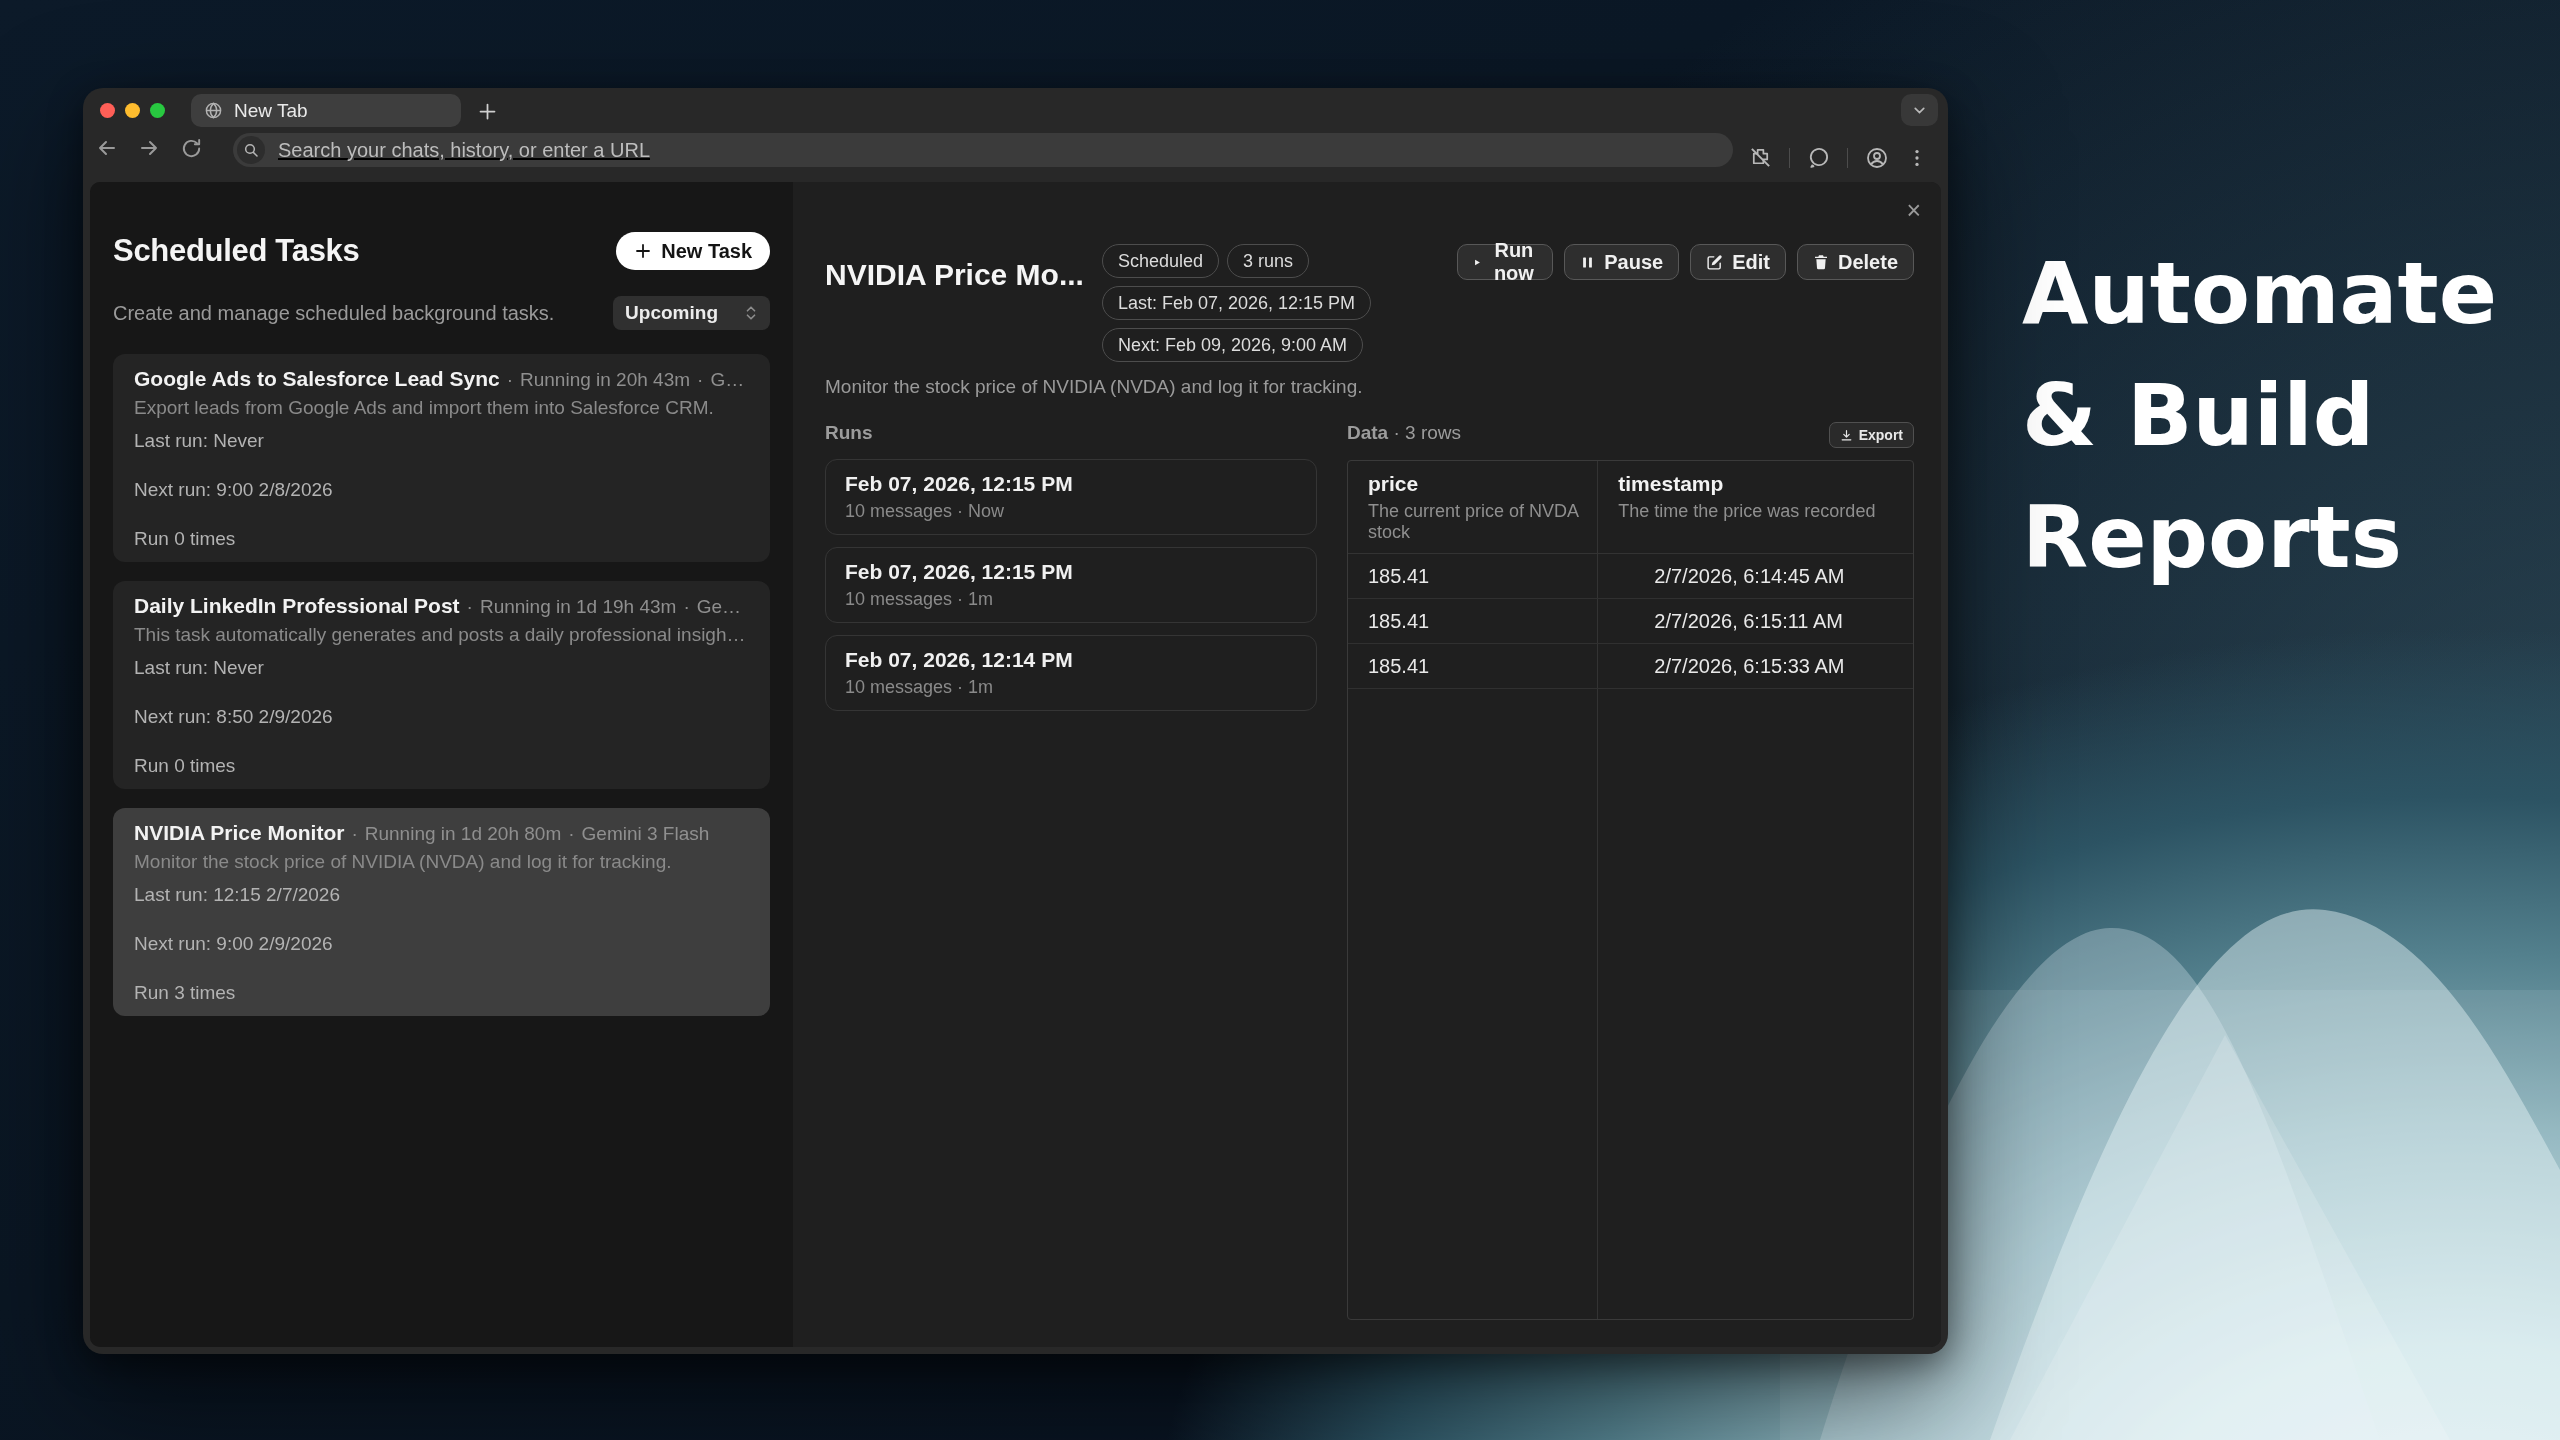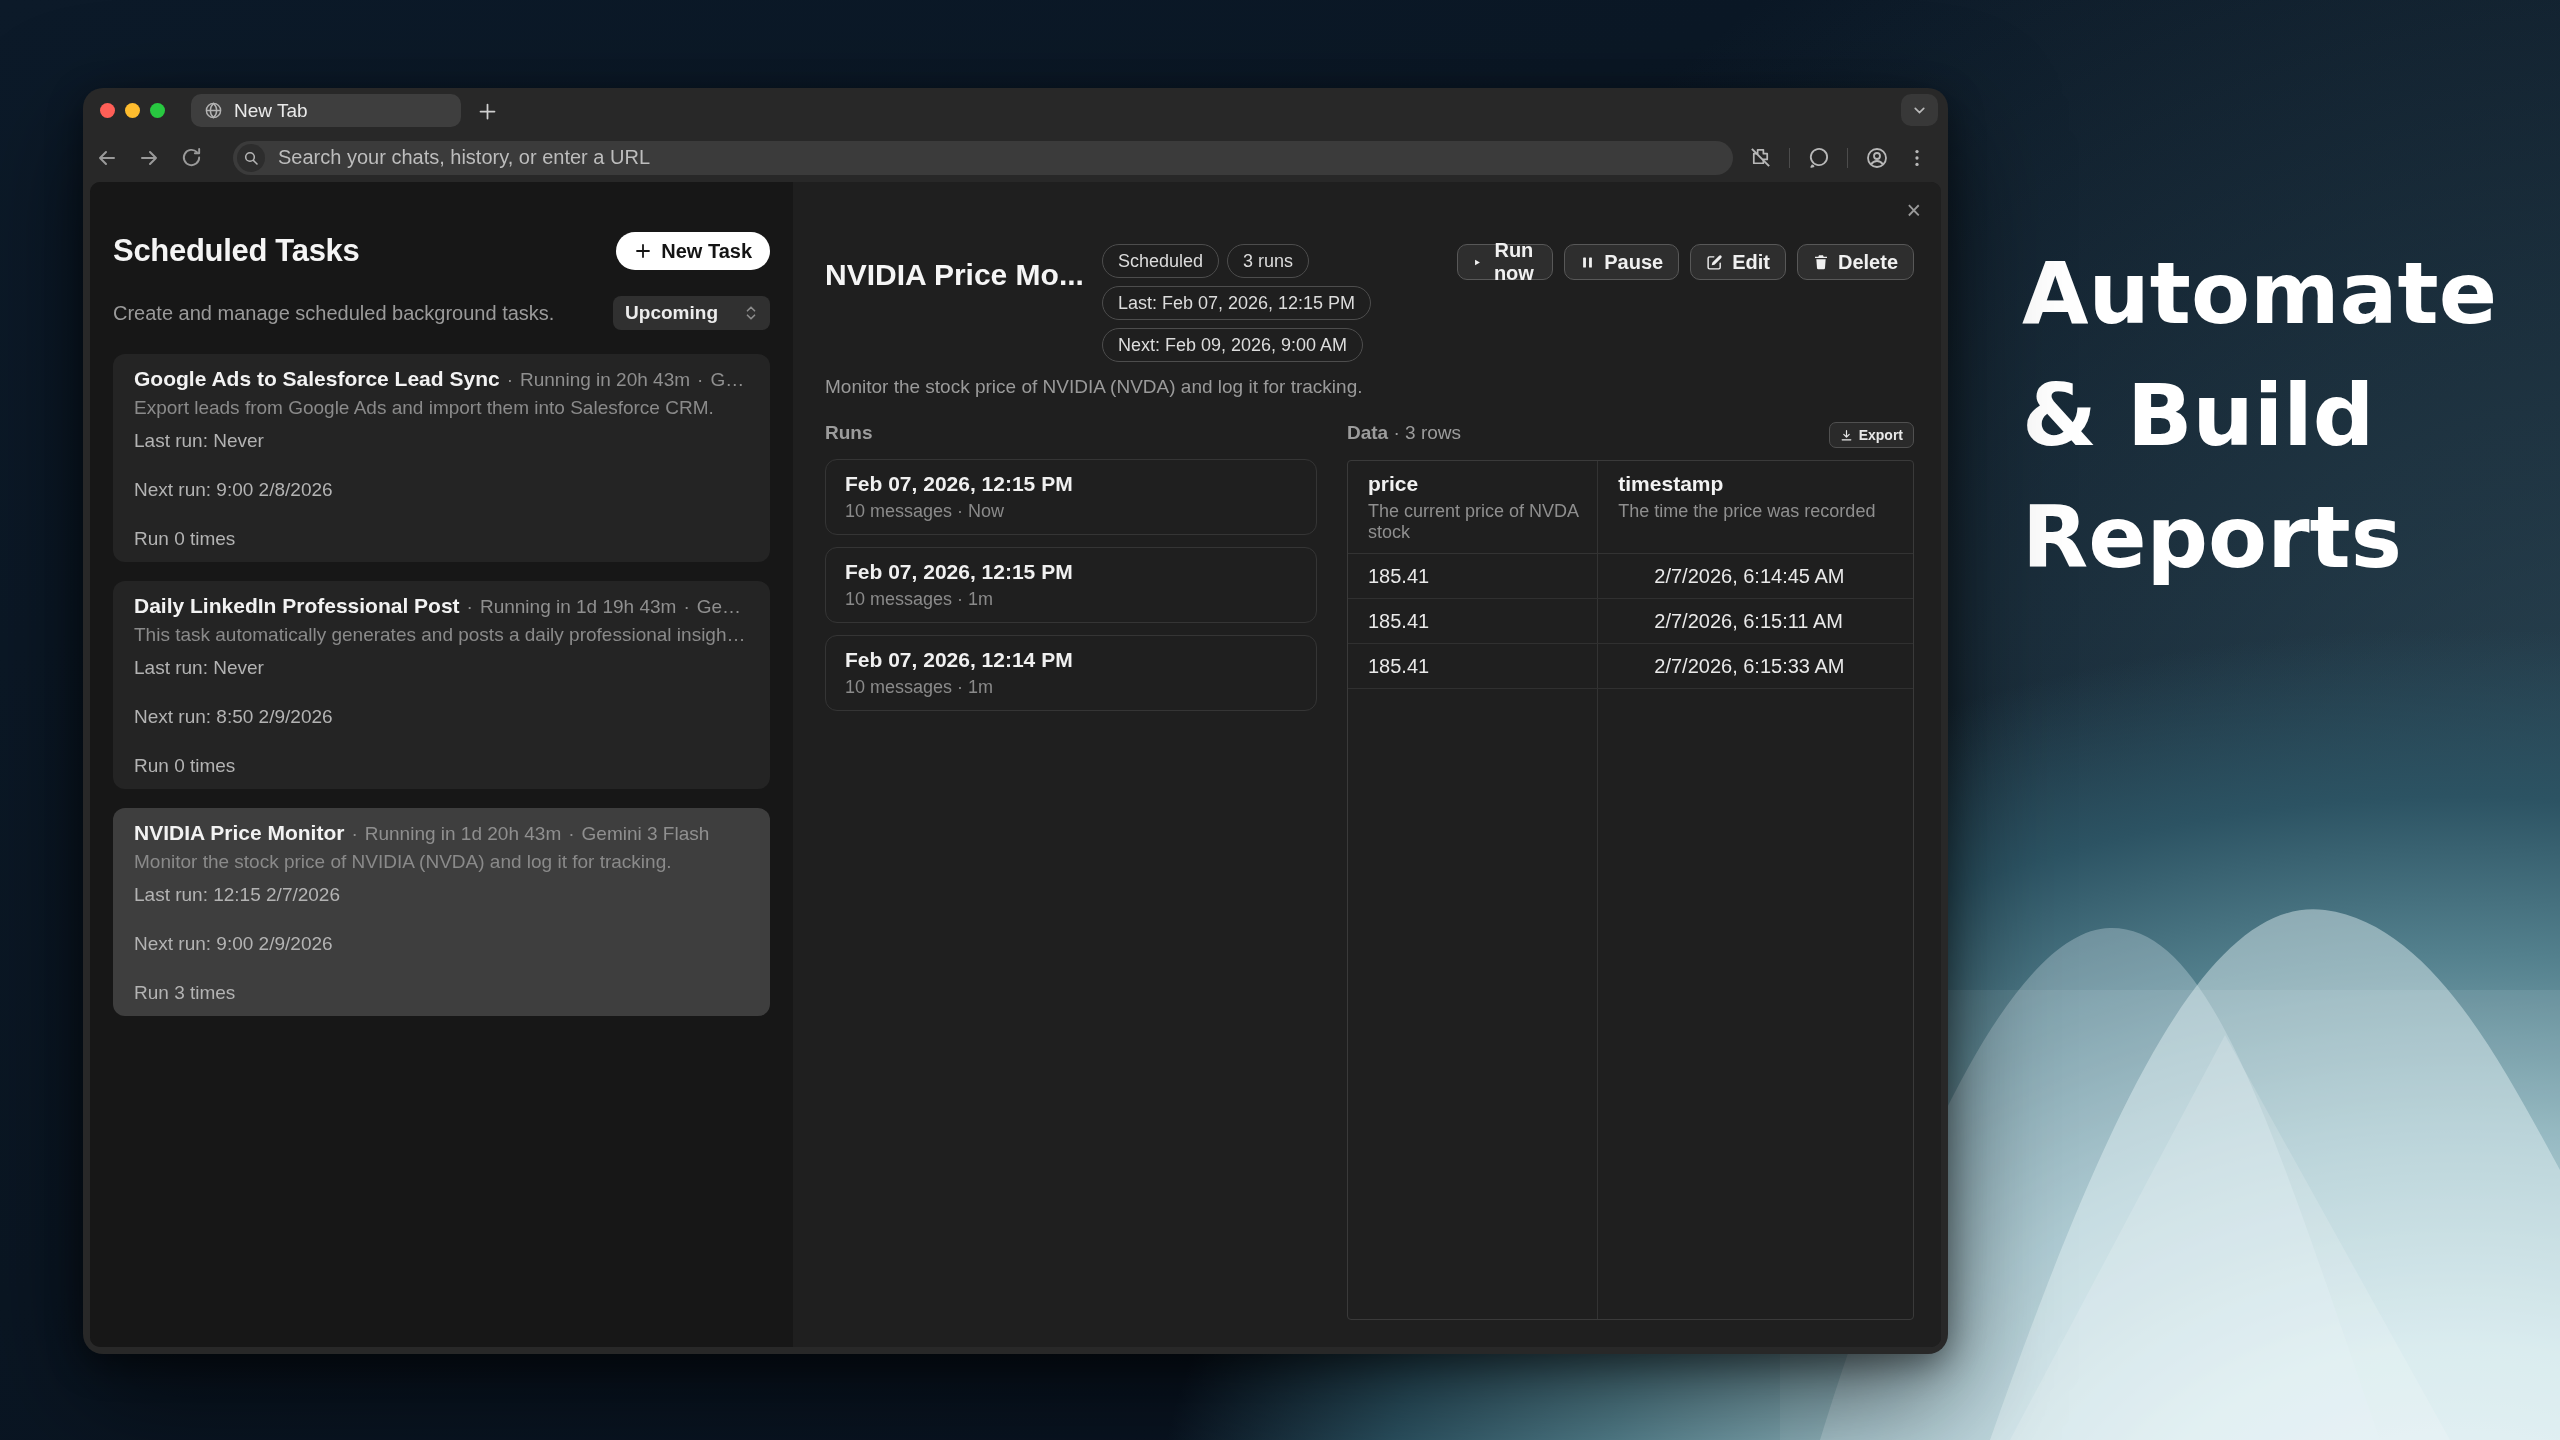--- a/index.html
+++ b/index.html
@@ -24,21 +24,21 @@
   .titlebar { height:45px; position:relative; display:flex; align-items:center; padding-left:17px; flex:0 0 auto; }
   .traffic { display:flex; gap:10px; }
   .light { width:15px; height:15px; border-radius:50%; }
   .tab { position:absolute; left:102px; top:6px; width:270px; height:33px; background:#3e3e3e; border-radius:10px;
     display:flex; align-items:center; gap:11px; padding:0 13px;margin-left:6px; }
   .tab-title { font-size:19px; color:#e9e9e9; }
   .newtab-plus { position:absolute; left:389px; top:8px; width:30px; height:30px; display:flex; align-items:center; justify-content:center; color:#cfcfcf; }
   .win-chevron { position:absolute; right:10px; top:6px; width:37px; height:32px; background:#383838; border-radius:10px;
     display:flex; align-items:center; justify-content:center; color:#b9b9b9; }
 
-  .toolbar { height:49px; flex:0 0 auto; display:flex; align-items:center; padding:0 10px; }
+  .toolbar { height:49px; flex:0 0 auto; display:flex; padding:0 10px;text-decoration:underline; }
   .nav-btn { width:28px; height:30px; margin-right:14px; display:flex; align-items:center; justify-content:center; color:#9a9a9a; }
   .urlbar { margin-left:14px; width:1500px; height:34px; background:#3b3b3b; border-radius:17px;
     display:flex; align-items:center; gap:13px; padding:0 4px; }
   .search-circle { width:28px; height:28px; border-radius:50%; background:#2d2d2d; display:flex; align-items:center; justify-content:center; color:#b5b5b5; flex:0 0 auto; }
   .url-input { background:transparent; border:none; outline:none; color:#c2c2c2; font-size:20px; width:1200px; font-family:"Liberation Sans",sans-serif; }
   .url-input::placeholder { color:#bdbdbd; opacity:1; }
   .toolbar-right { margin-left:auto; display:flex; align-items:center; gap:17px; color:#b8b8b8; padding-right:10px; }
   .tdiv { width:1px; height:20px; background:#4c4c4c; }
 
   .content { flex:1; margin:0 7px 7px; border-radius:10px; overflow:hidden; display:flex; background:#1f1f1f; min-height:0; }
@@ -237,21 +237,21 @@
           <div class="task-card">
             <div class="task-title-row"><span class="task-name">Daily LinkedIn Professional Post</span><span class="tsep">·</span><span>Running in 1d 19h 43m</span><span class="tsep">·</span><span>Gemini 3 Flash</span></div>
             <div class="task-desc">This task automatically generates and posts a daily professional insight or tech tip to LinkedIn…</div>
             <div class="task-meta">
               <span>Last run: Never</span>
               <span>Next run: 8:50 2/9/2026</span>
               <span>Run 0 times</span>
             </div>
           </div>
           <div class="task-card selected">
-            <div class="task-title-row"><span class="task-name">NVIDIA Price Monitor</span><span class="tsep">·</span><span>Running in 1d 20h 43m</span><span class="tsep">·</span><span>Gemini 3 Flash</span></div>
+            <div class="task-title-row"><span class="task-name">NVIDIA Price Monitor</span><span class="tsep">·</span><span>Running in 1d 20h 80m</span><span class="tsep">·</span><span>Gemini 3 Flash</span></div>
             <div class="task-desc">Monitor the stock price of NVIDIA (NVDA) and log it for tracking.</div>
             <div class="task-meta">
               <span>Last run: 12:15 2/7/2026</span>
               <span>Next run: 9:00 2/9/2026</span>
               <span>Run 3 times</span>
             </div>
           </div>
         </div>
     </div>
 

